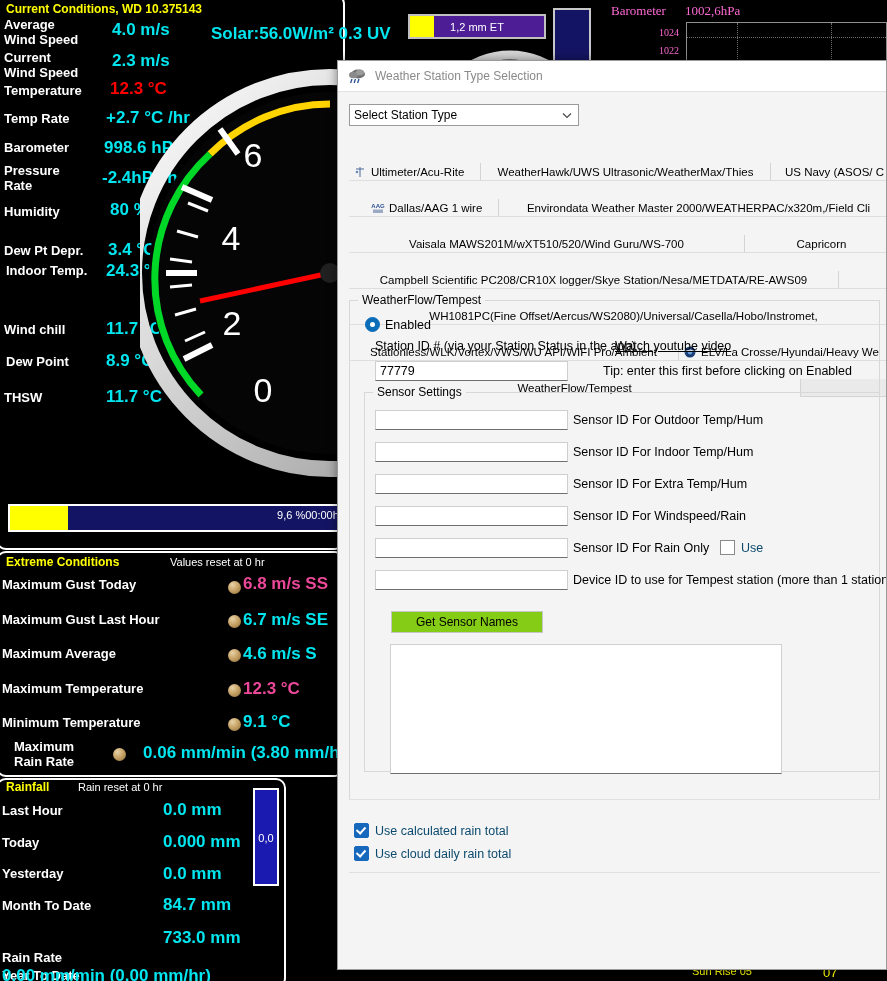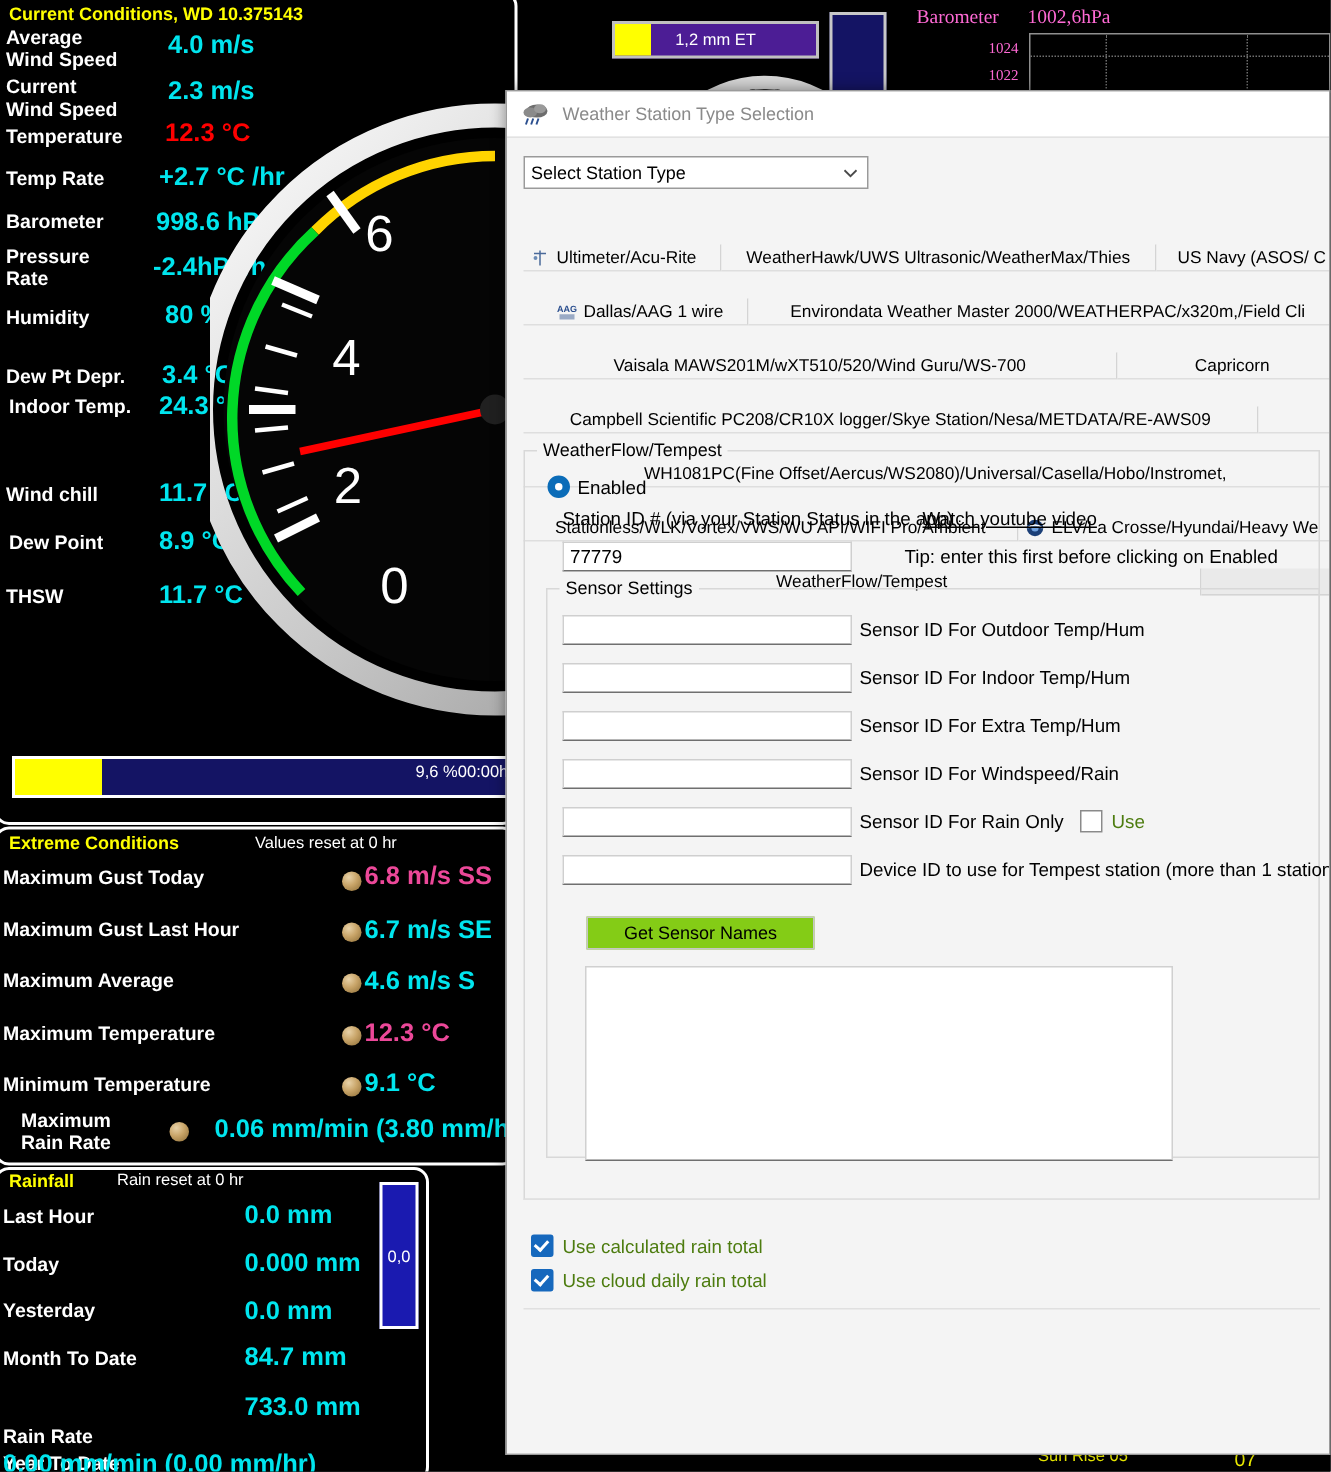--- a/index.html
+++ b/index.html
@@ -395,21 +395,21 @@
     border: 1px solid #d0d0d0;
     border-bottom: 1px solid #6f6f6f;
     box-sizing: border-box;
   }
 
   .chk-row {
     position: absolute;
     display: flex;
     align-items: center;
     font-size: 12.5px;
-    color: #4d7c0f;
+    color: #0c4a6e;
     white-space: nowrap;
   }
   .chk-box {
     width: 13px; height: 13px;
     border-radius: 2px;
     background: #ffffff;
     border: 1px solid #8a8a8a;
     margin-right: 6px;
     position: relative;
     flex: none;
@@ -476,20 +476,21 @@
 
   <div class="cc-label" style="left:4px; top:322px;">Wind chill</div>
   <div class="cc-value" style="left:106px; top:319px;">11.7 °C</div>
 
   <div class="cc-label" style="left:6px; top:354px;">Dew Point</div>
   <div class="cc-value" style="left:106px; top:351px;">8.9 °C</div>
 
   <div class="cc-label" style="left:4px; top:390px;">THSW</div>
   <div class="cc-value" style="left:106px; top:387px;">11.7 °C</div>
 
+  <div class="solar-text" style="left:211px; top:24px;">Solar:56.0W/m² 0.3 UV</div>
 
   <div class="et-bar" style="left:408px; top:14px; width:138px; height:25px;">
     <div class="et-fill" style="width:18%;"></div>
     <div class="et-label">1,2 mm ET</div>
   </div>
   <div style="position:absolute;left:553px;top:8px;width:38px;height:64px;background:#141464;border:2px solid #c8c8c8;box-sizing:border-box;"></div>
 
   <div class="gauge-wrap" style="left:140px; top:35px; width:205px; height:470px;">
     <svg width="460" height="470" viewBox="0 0 460 470" style="position:absolute; left:-60px; top:0;">
       <defs>

